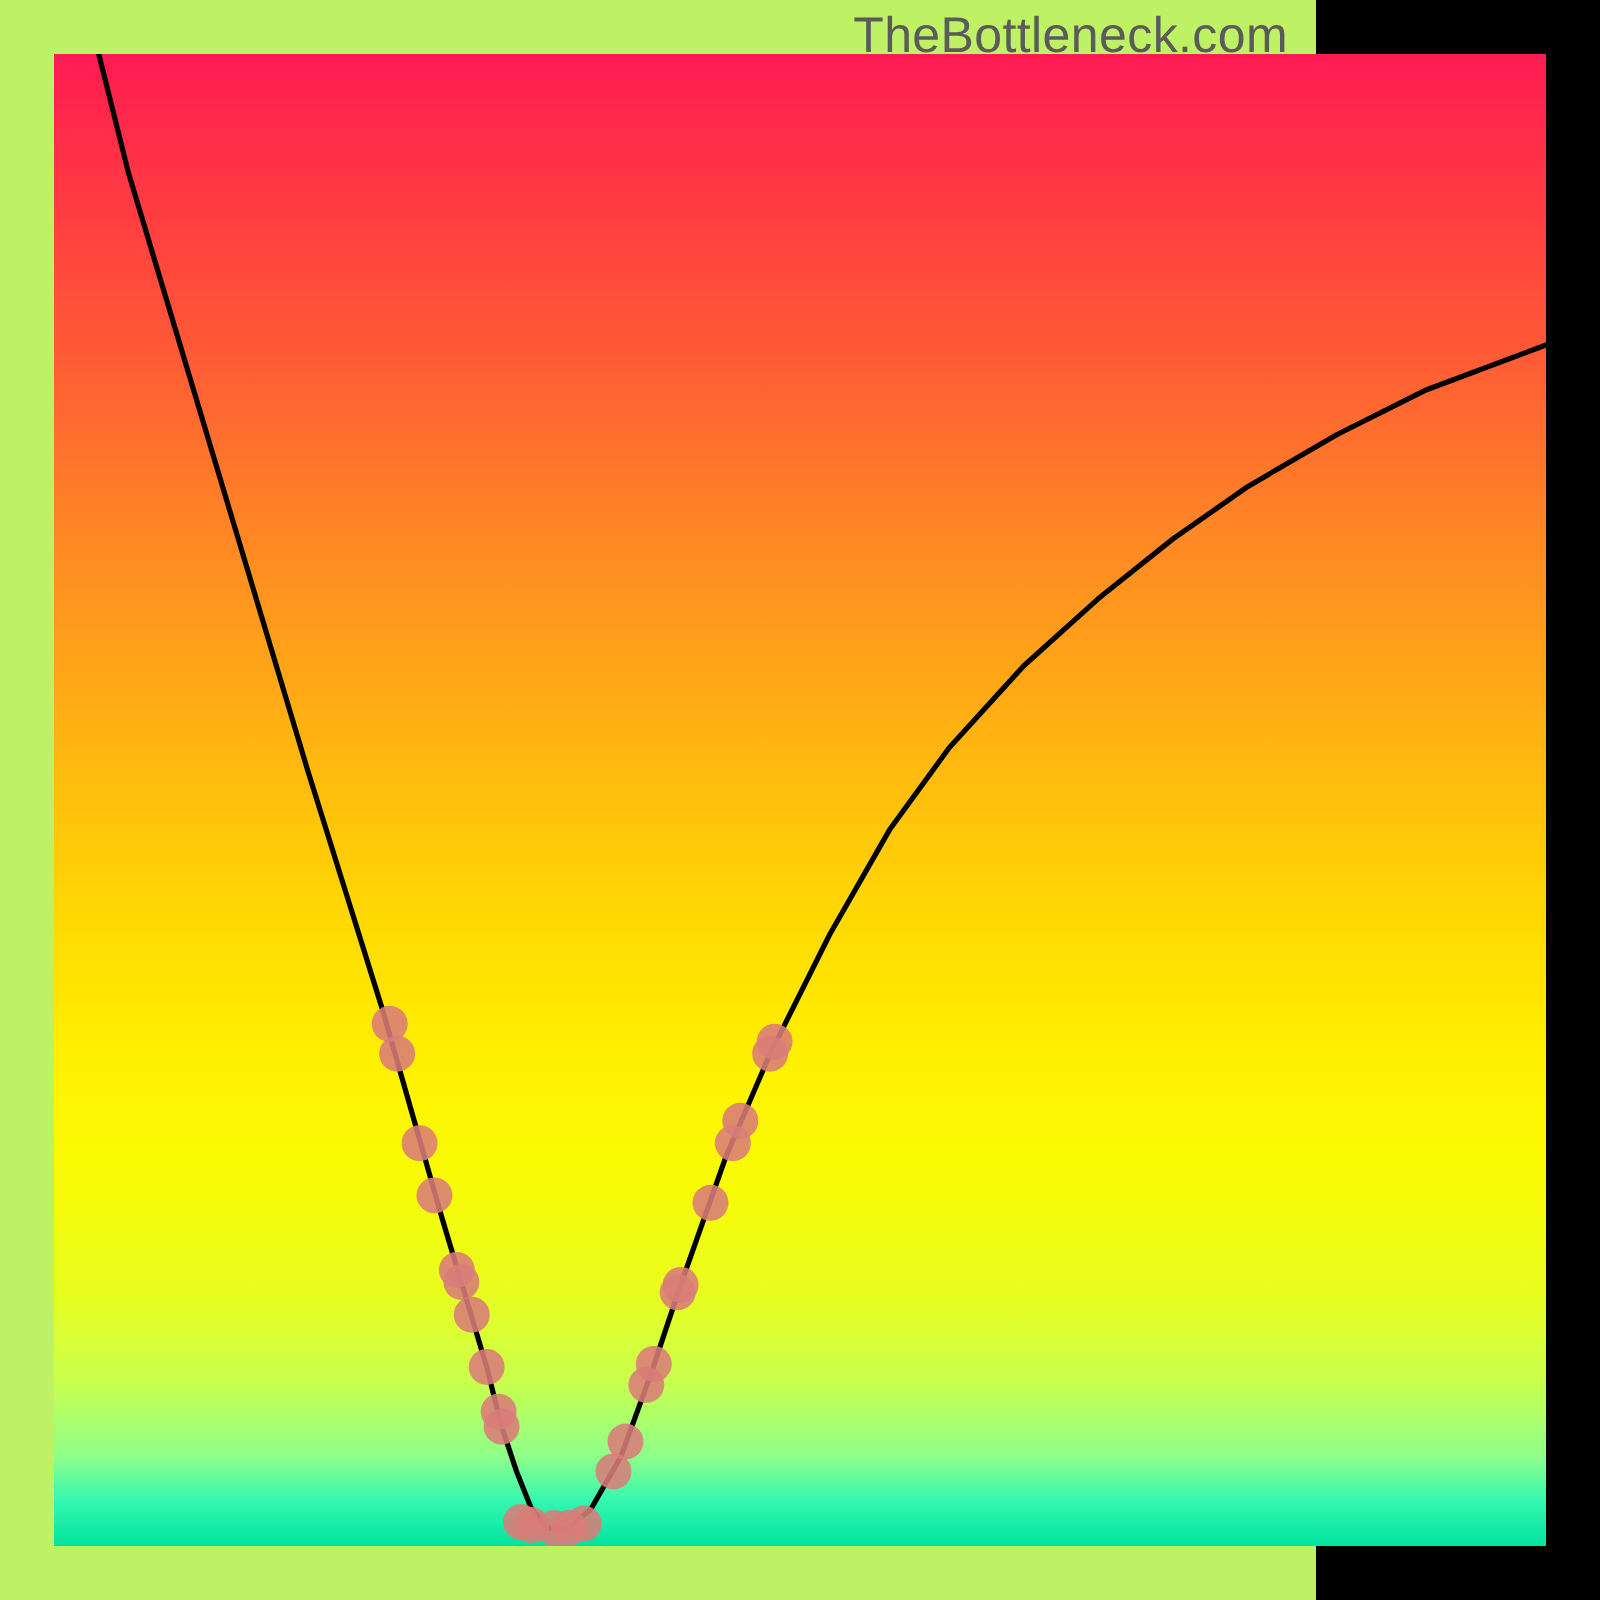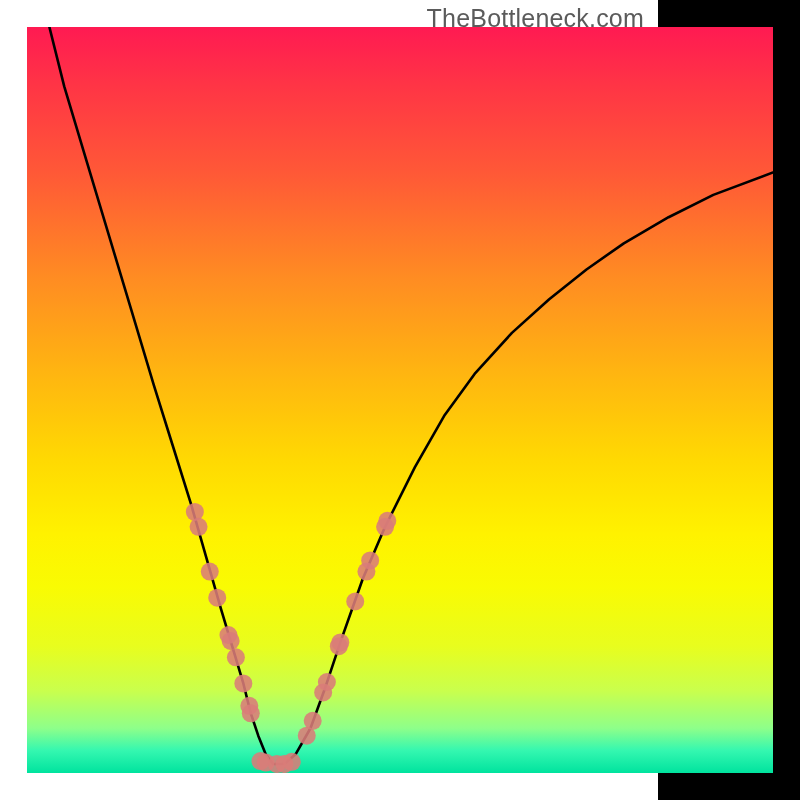--- a/index.html
+++ b/index.html
@@ -9,21 +9,21 @@
     height: 800px;
     overflow: hidden;
     background: #000;
     font-family: Arial, Helvetica, sans-serif;
   }
   .frame {
     position: absolute;
     top: 0; left: 0;
     width: 658px;
     height: 800px;
-    background: #ffffff;
+    background: #bef264;
     text-align: center;
   }
   .plot {
     position: absolute;
     top: 27px;
     left: 27px;
     width: 746px;
     height: 746px;
     
     background: linear-gradient(

